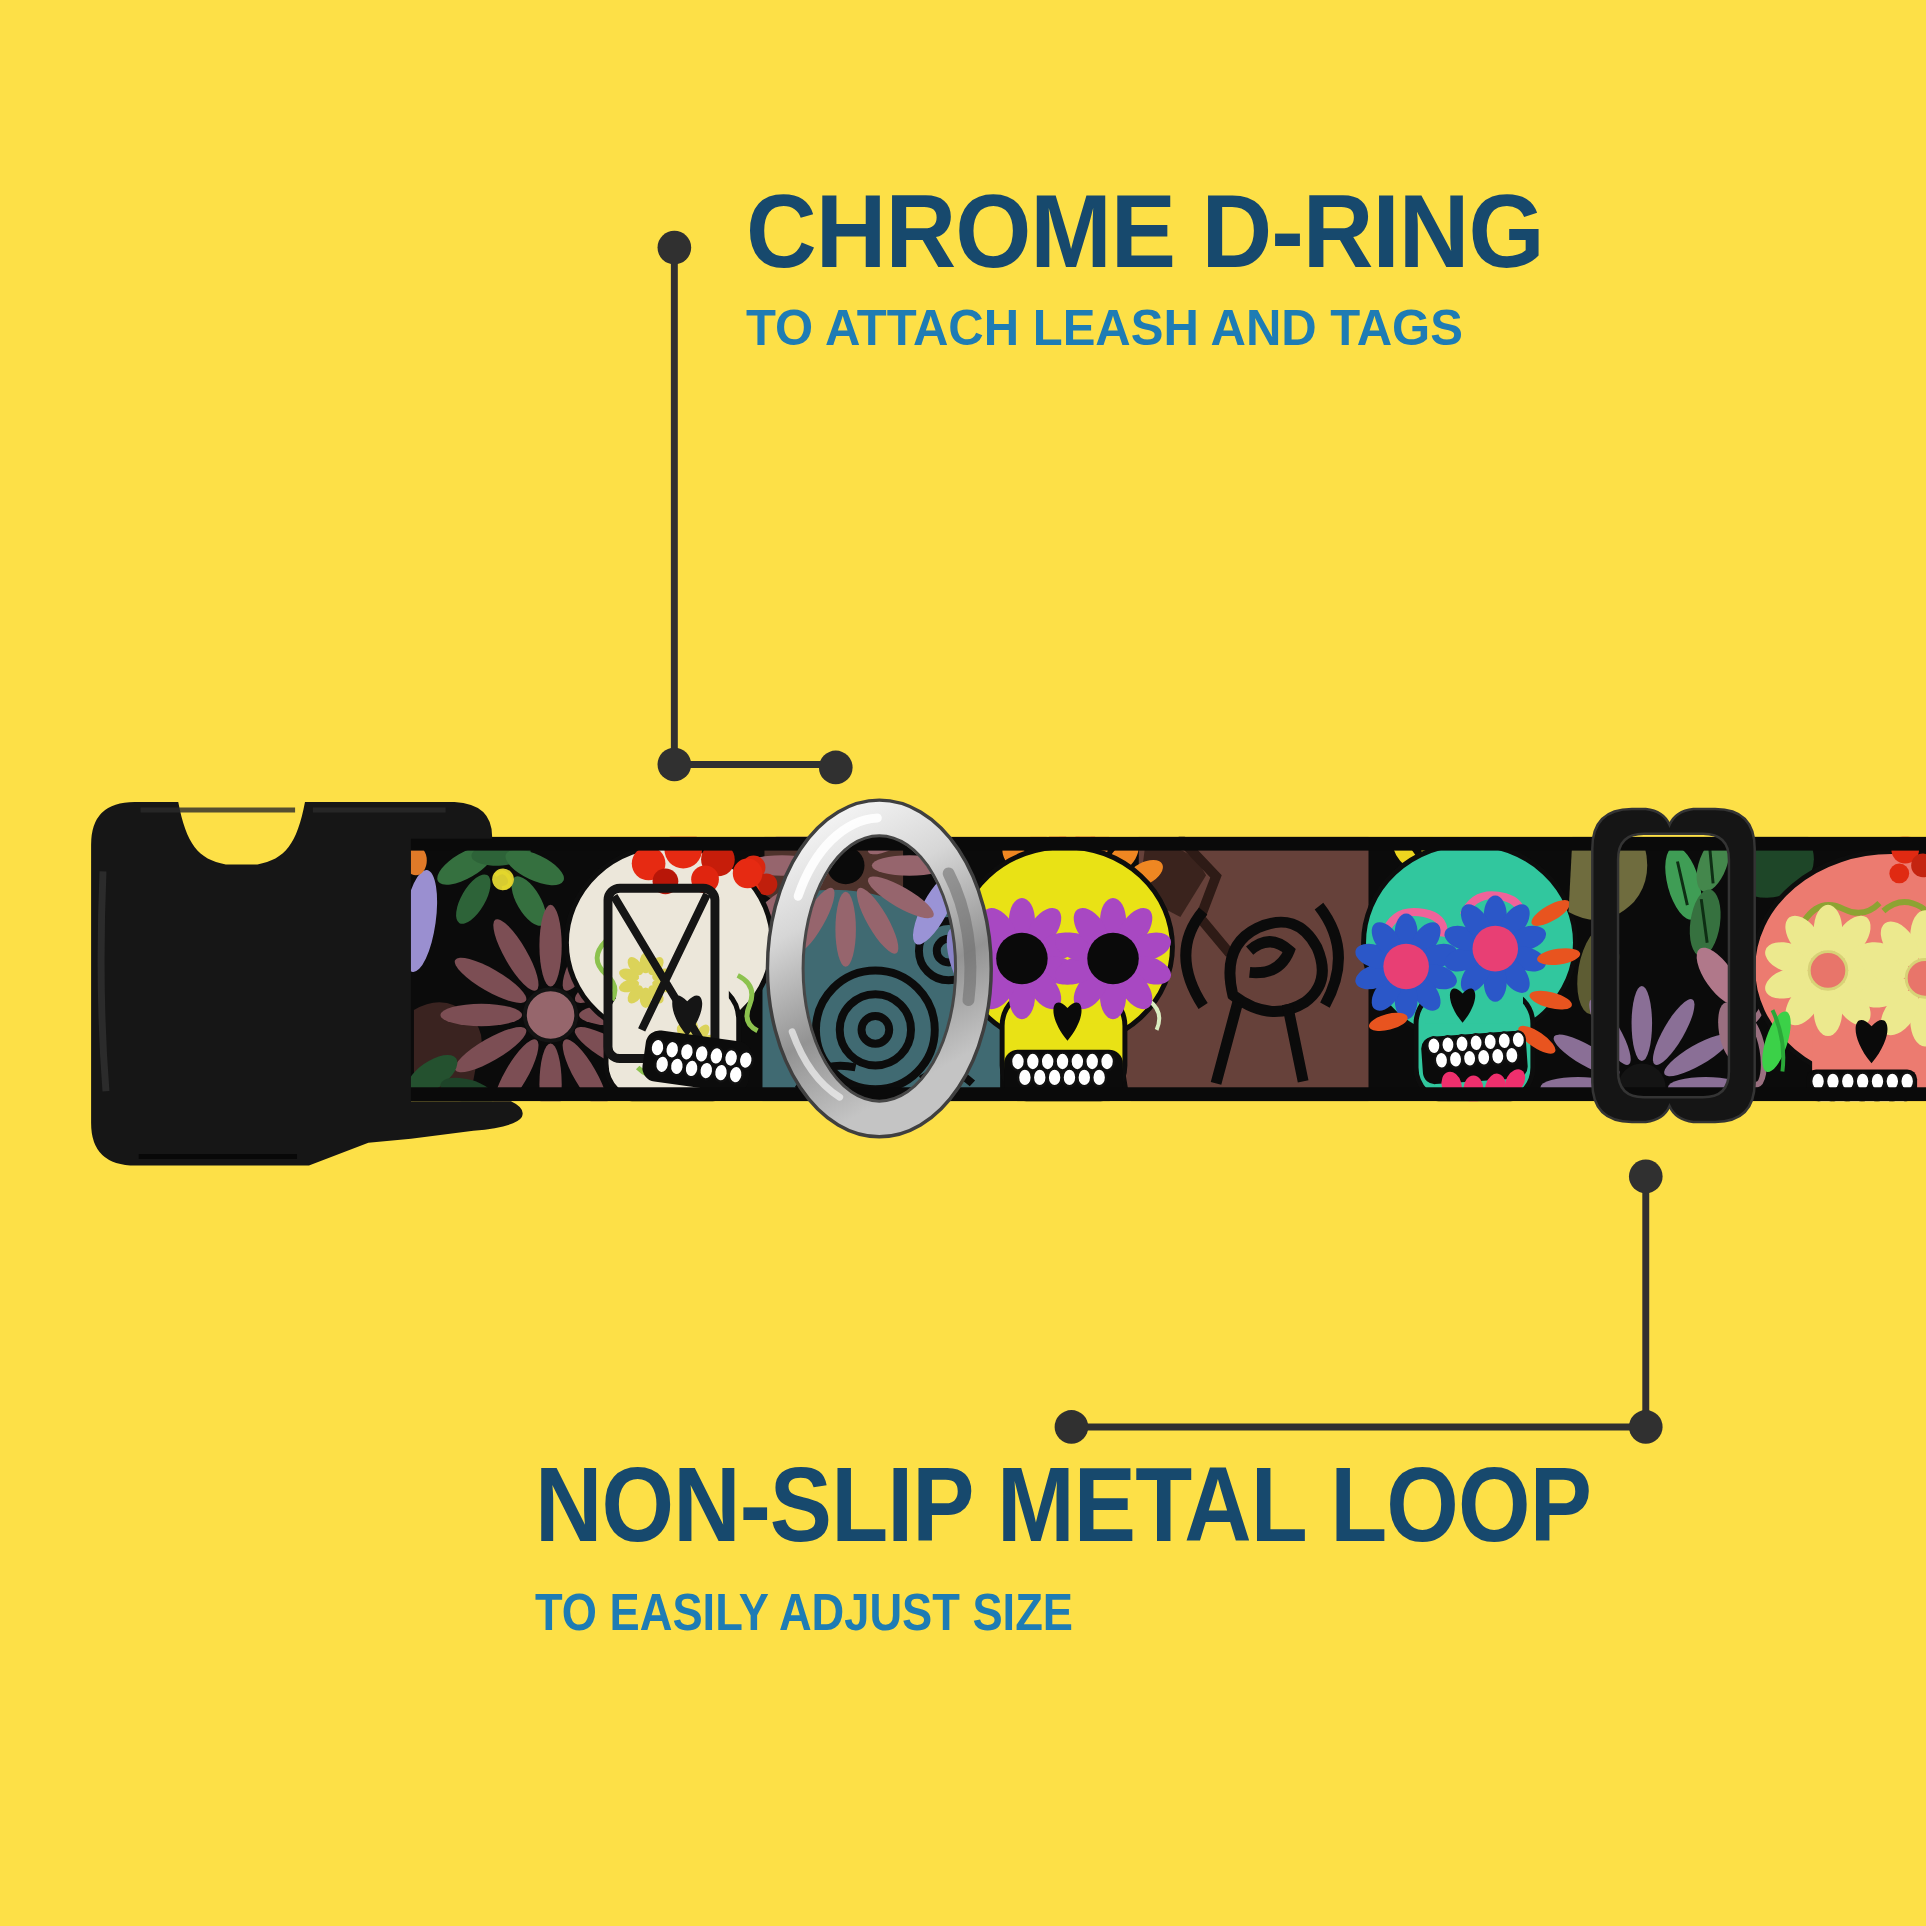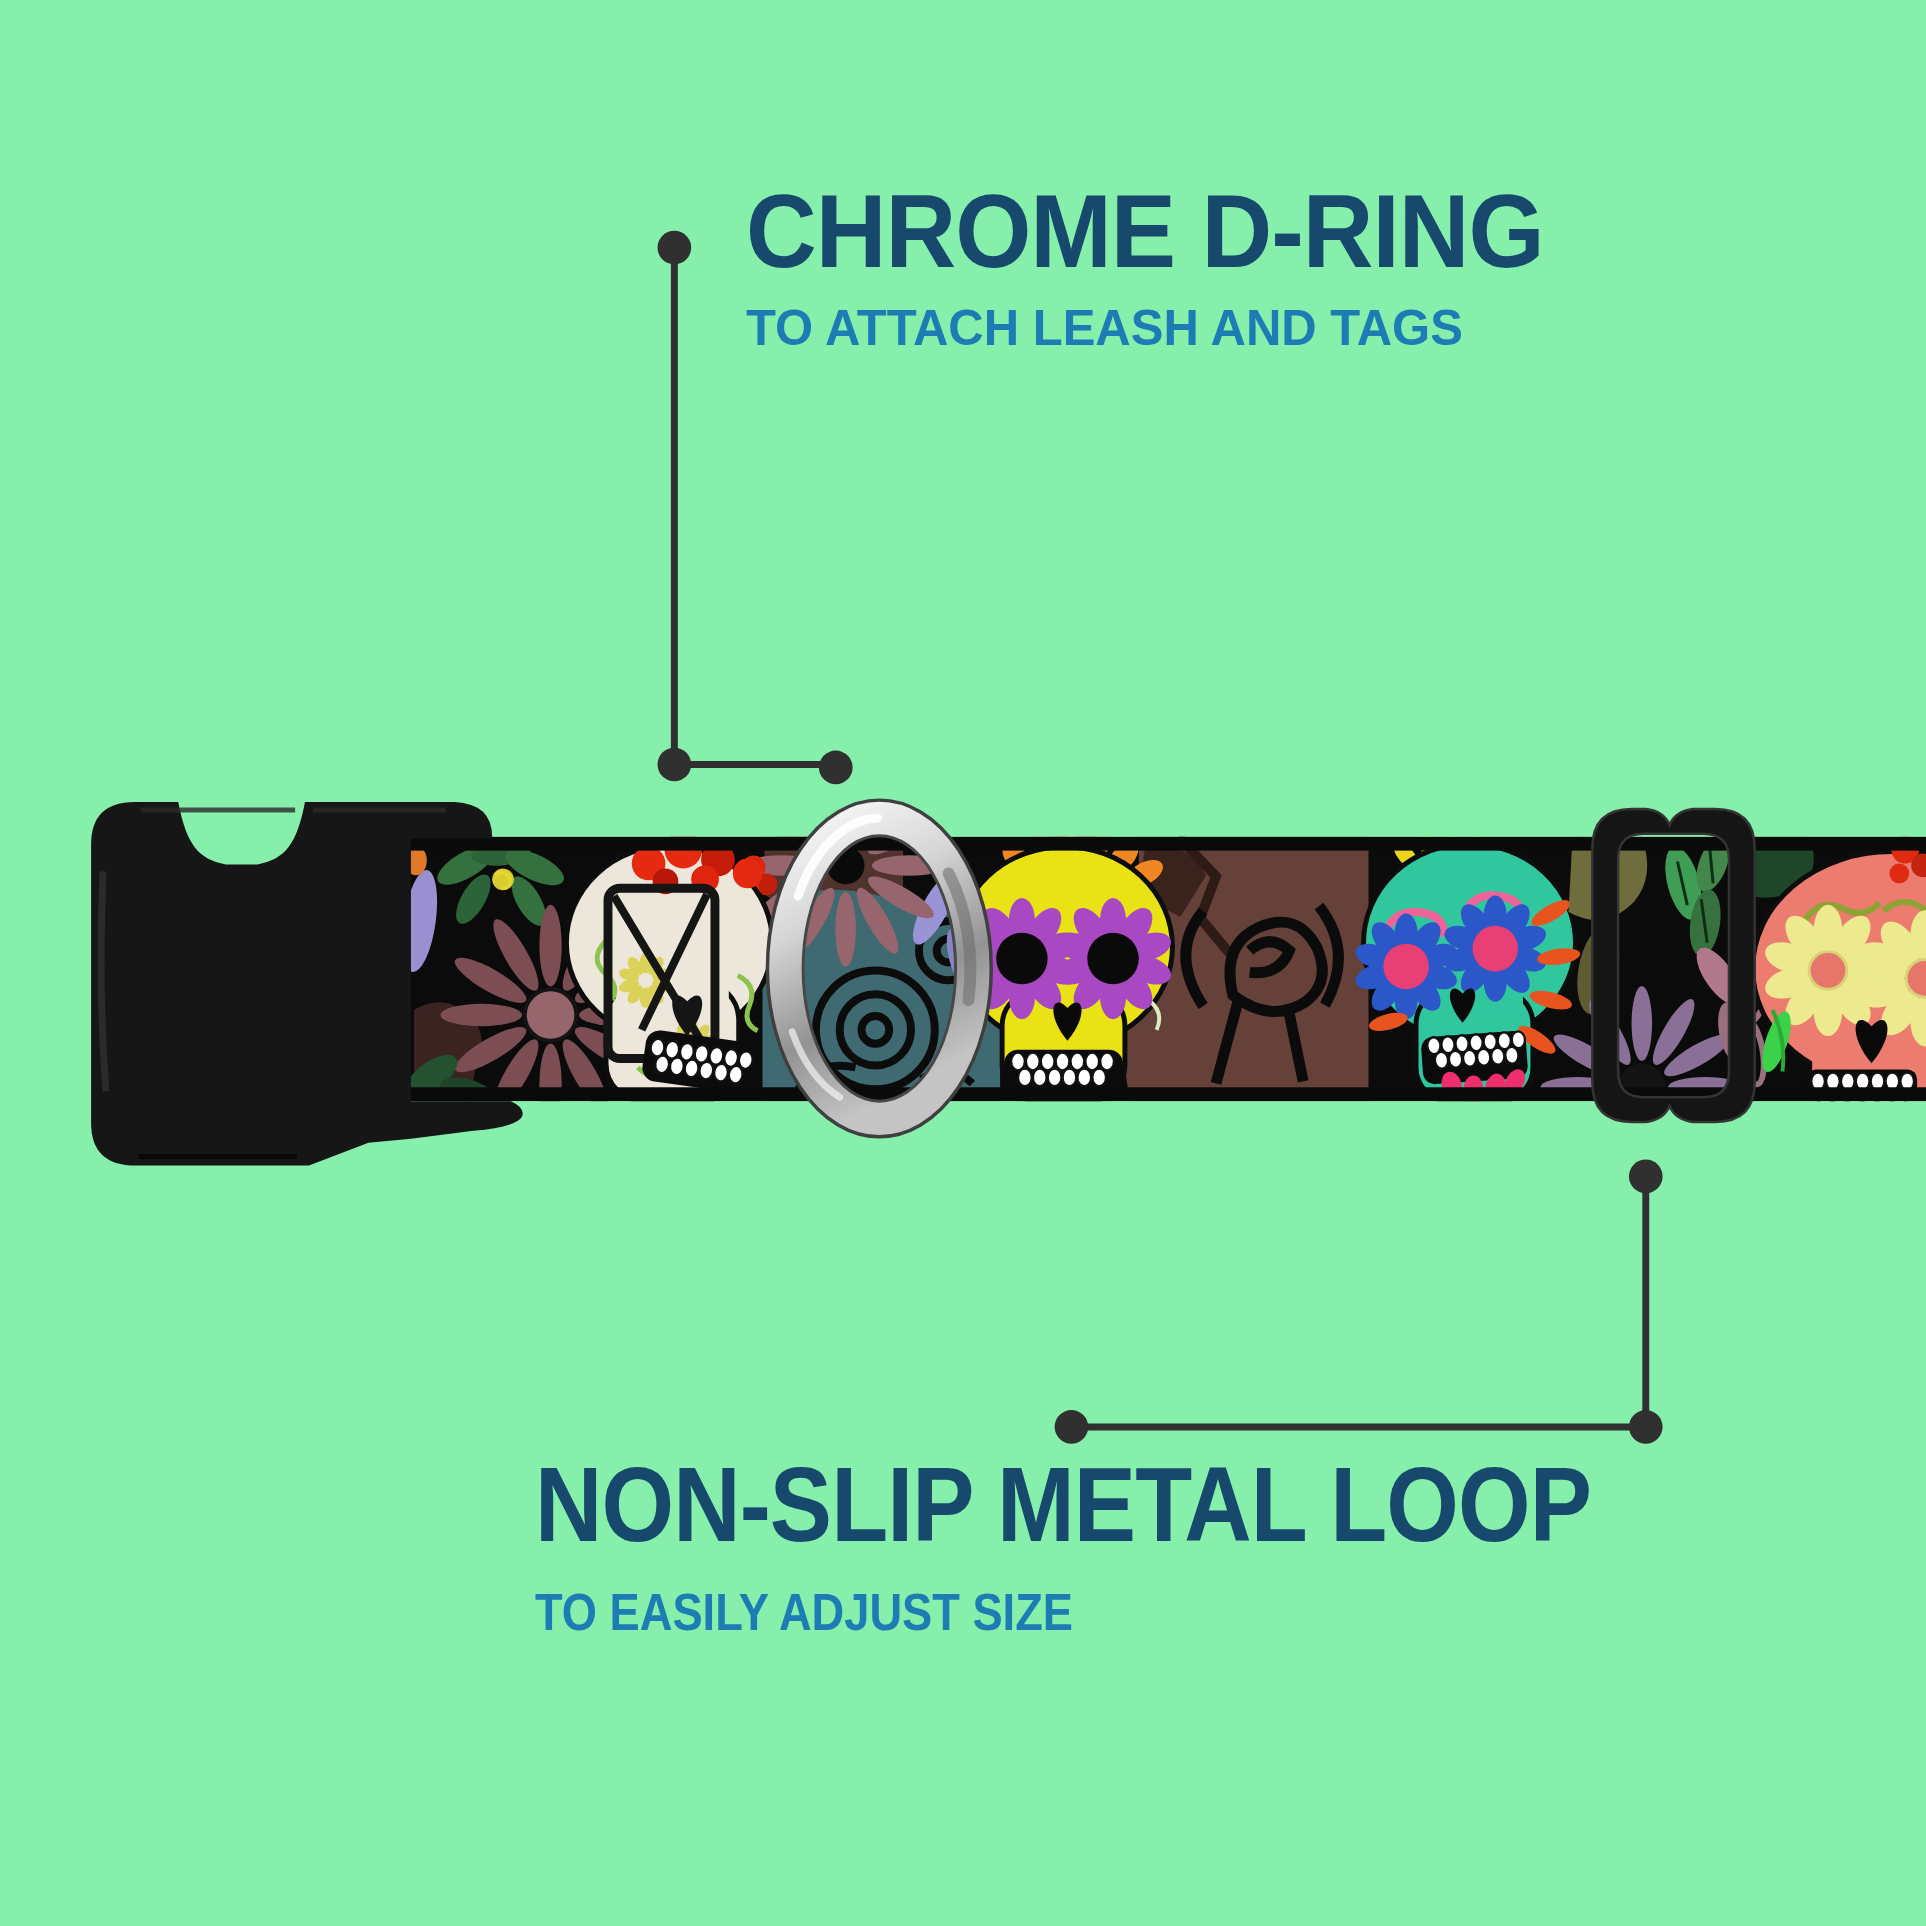--- a/index.html
+++ b/index.html
@@ -1,16 +1,16 @@
 <!DOCTYPE html>
 <html><head>
 <meta charset="utf-8">
 <style>
   html,body{margin:0;padding:0;background:#fff;}
-  .stage{position:relative;width:1927px;height:1927px;background:#86efac;overflow:hidden;
+  .stage{position:relative;width:1927px;height:1927px;background:#fde047;overflow:hidden;
          font-family:"Liberation Sans",sans-serif;}
   .stage svg{position:absolute;left:0;top:0;}
   .callout-text{position:absolute;white-space:nowrap;line-height:1.02;transform-origin:left top;font-weight:700;}
   .c-title{color:#17496d;letter-spacing:-1px;}
   .c-sub{color:#1e7cb4;letter-spacing:0;}
   .c1-title{left:746px;top:179px;font-size:103px;transform:scaleX(.95);}
   .c1-sub{left:746px;top:303px;font-size:50px;transform:scaleX(.98);}
   .c2-title{left:535px;top:1450px;font-size:106px;transform:scaleX(.88);}
   .c2-sub{left:535px;top:1586px;font-size:52px;transform:scaleX(.87);}
 </style>

